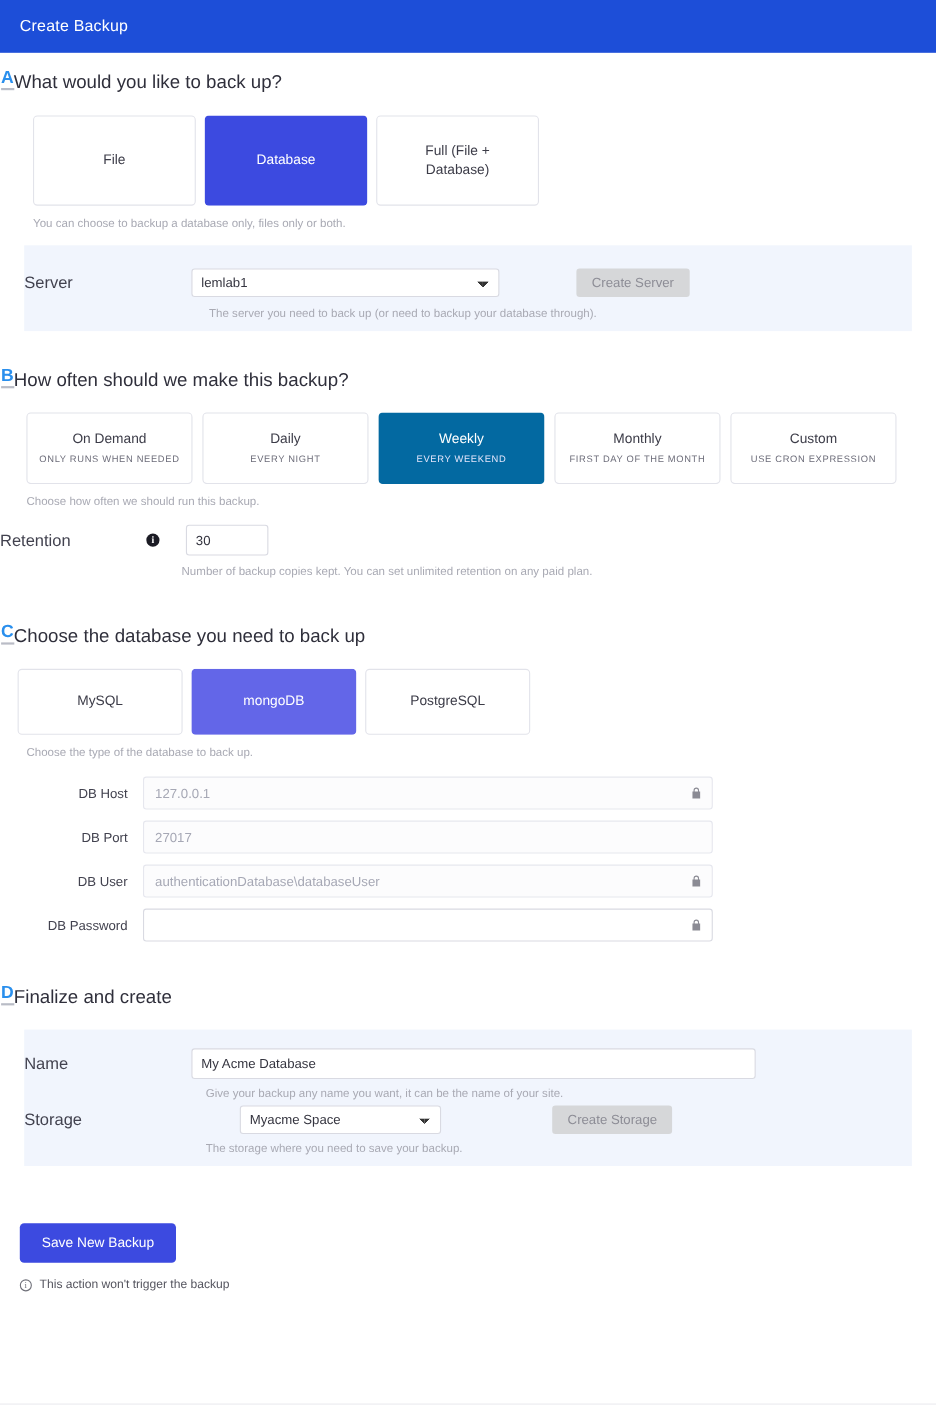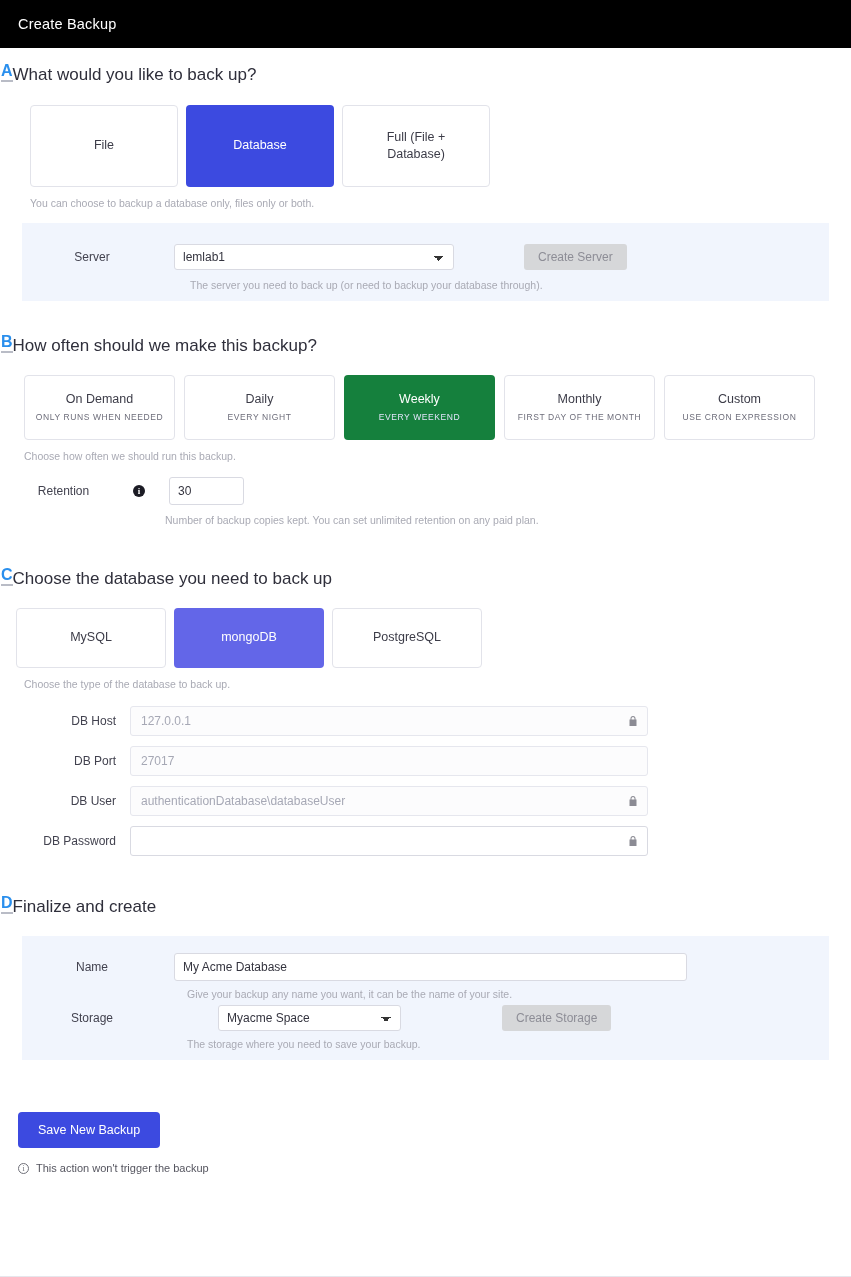--- a/index.html
+++ b/index.html
@@ -10,21 +10,21 @@
     background: #ffffff;
     font-family: "Liberation Sans", sans-serif;
     color: #2c2c38;
     overflow: hidden;
     position: relative;
   }
 
   
   .titlebar {
     height: 48px;
-    background: #000000;
+    background: #1d4ed8;
     display: flex;
     align-items: center;
     padding-left: 18px;
   }
   .titlebar-text {
     color: #ffffff;
     font-size: 14.5px;
     letter-spacing: .2px;
   }
 
@@ -85,23 +85,23 @@
 
   
   .panel {
     background: #f1f5fd;
     width: 807px;
     margin-left: 22px;
   }
 
   .row { display: flex; align-items: center; }
   .flabel {
-    font-size: 12px;
+    font-size: 15px;
     color: #42424f;
-    text-align: center;
+    text-align: left;
     padding-right: 12px;
   }
   select.fld, input.fld {
     font-family: "Liberation Sans", sans-serif;
     font-size: 12px;
     color: #34343f;
     border: 1px solid #d9dae2;
     border-radius: 3px;
     background: #ffffff;
     padding: 0 8px;
@@ -260,21 +260,21 @@
 
 <div class="cards" style="margin-left:24px; margin-top:21px; gap:9px;">
   <div class="card" style="width:151px;height:65px;">
     <span>On Demand</span>
     <span class="sub">ONLY RUNS WHEN NEEDED</span>
   </div>
   <div class="card" style="width:151px;height:65px;">
     <span>Daily</span>
     <span class="sub">EVERY NIGHT</span>
   </div>
-  <div class="card selected" style="width:151px;height:65px;background:#15803d;">
+  <div class="card selected" style="width:151px;height:65px;background:#0369a1;">
     <span>Weekly</span>
     <span class="sub">EVERY WEEKEND</span>
   </div>
   <div class="card" style="width:151px;height:65px;">
     <span>Monthly</span>
     <span class="sub">FIRST DAY OF THE MONTH</span>
   </div>
   <div class="card" style="width:151px;height:65px;">
     <span>Custom</span>
     <span class="sub">USE CRON EXPRESSION</span>

